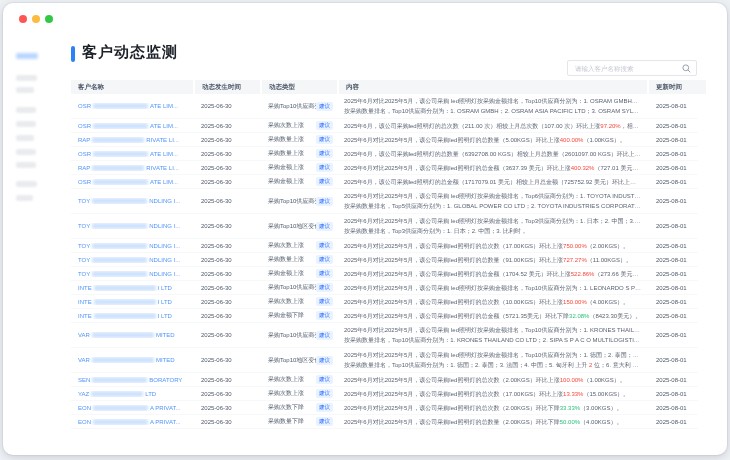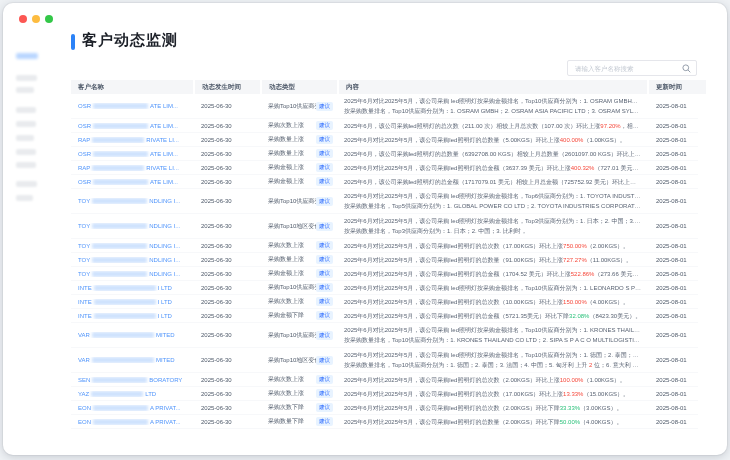--- a/index.html
+++ b/index.html
@@ -16,21 +16,21 @@
   }
   
   .lights{position:absolute;left:16px;top:12px;display:flex;gap:5px;}
   .dot{width:8px;height:8px;border-radius:50%;}
   
   .sidebar{position:absolute;left:13px;top:50px;width:45px;}
   .sk{height:6px;border-radius:2px;background:#e9ebee;filter:blur(1.2px);}
   .sk.active{background:#b9d6ff;filter:blur(1.6px);}
   
   .main{position:absolute;left:65px;top:0;right:0;bottom:0;}
-  .title-row{position:absolute;left:3px;top:28px;display:flex;align-items:flex-end;gap:7px;}
+  .title-row{position:absolute;left:3px;top:40px;display:flex;align-items:flex-end;gap:7px;}
   .title-bar{width:4px;height:16px;border-radius:2px;background:#2b82f7;}
   .page-title{font-size:15px;font-weight:bold;color:#1d2129;letter-spacing:1px;}
   .search-box{
     position:absolute;top:57px;right:30px;width:130px;height:16px;
     border:1px solid #e5e6eb;border-radius:2px;background:#fff;
     display:flex;align-items:center;padding:0 5px;box-sizing:border-box;gap:4px;
   }
   .search-box input{
     flex:1;border:none;outline:none;font-size:6.5px;color:#4e5969;min-width:0;
     font-family:"Liberation Sans","DejaVu Sans",sans-serif;background:transparent;

